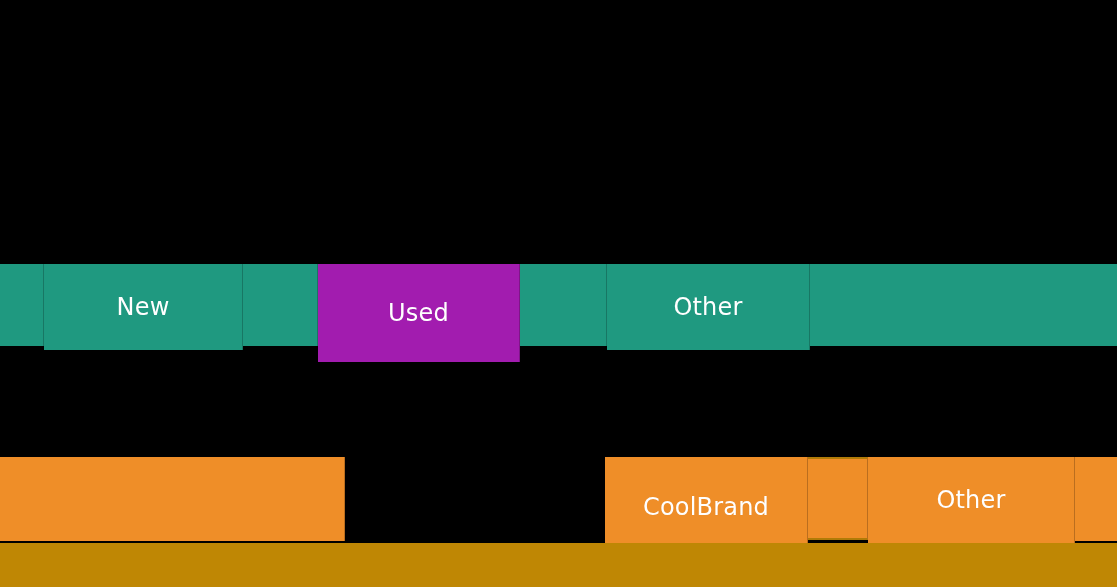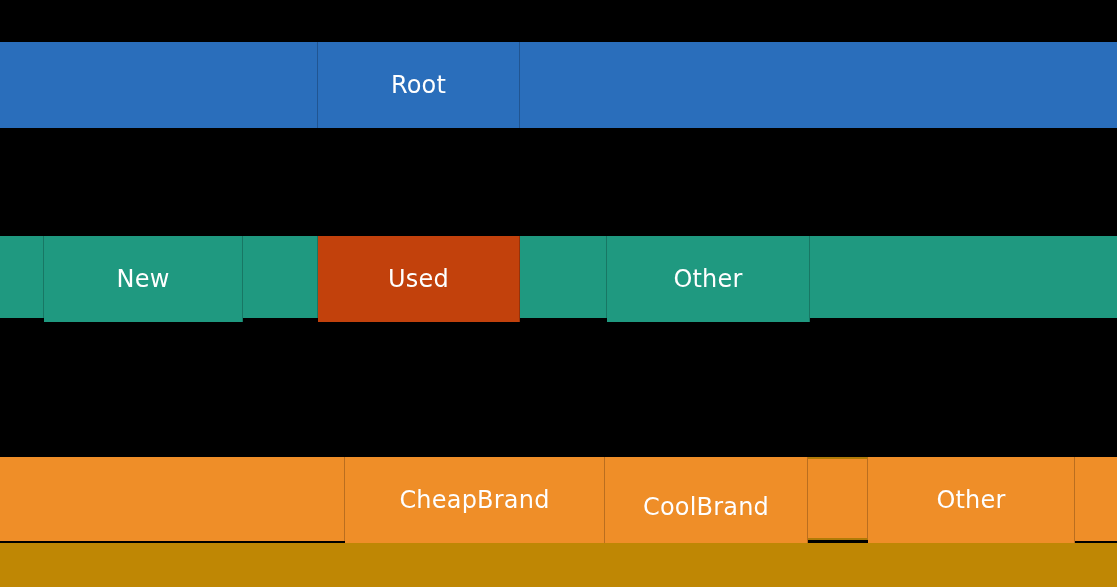--- a/index.html
+++ b/index.html
@@ -62,62 +62,48 @@
     top: 0;
     height: 100%;
     box-sizing: border-box;
   }
 </style>
 </head>
 <body>
 
 <div id="chart-canvas">
 
-  <div class="icicle-row" id="row-0" style="top:42px;height:86px;">
-    <div class="icicle-node sep-right" style="left:0px;width:318px;height:86px;background:#2a6ebb;">
-      <span class="node-label"></span>
-    </div>
-    <div class="icicle-node sep-right" style="left:318px;width:202px;height:86px;background:#2a6ebb;">
-      <span class="node-label">Root</span>
-    </div>
-    <div class="icicle-node" style="left:520px;width:597px;height:86px;background:#2a6ebb;">
-      <span class="node-label"></span>
-    </div>
-  </div>
 
-  <div class="icicle-row" id="row-1" style="top:236px;height:86px;">
+  <div class="icicle-row" id="row-1" style="top:264px;height:86px;">
     <div class="icicle-node sep-right" style="left:0px;width:44px;height:82px;background:#1f9980;">
       <span class="node-label"></span>
     </div>
     <div class="icicle-node sep-right" style="left:44px;width:199px;height:86px;background:#1f9980;">
       <span class="node-label">New</span>
     </div>
     <div class="icicle-node sep-right" style="left:243px;width:75px;height:82px;background:#1f9980;">
       <span class="node-label"></span>
     </div>
-    <div class="icicle-node sep-right" style="left:318px;width:202px;height:86px;background:#c2410c;">
+    <div class="icicle-node sep-right" style="left:318px;width:202px;height:98px;background:#a21caf;">
       <span class="node-label">Used</span>
     </div>
     <div class="icicle-node sep-right" style="left:520px;width:87px;height:82px;background:#1f9980;">
       <span class="node-label"></span>
     </div>
     <div class="icicle-node sep-right" style="left:607px;width:203px;height:86px;background:#1f9980;">
       <span class="node-label">Other</span>
     </div>
     <div class="icicle-node" style="left:810px;width:307px;height:82px;background:#1f9980;">
       <span class="node-label"></span>
     </div>
   </div>
 
   <div class="icicle-row" id="row-2" style="top:457px;height:86px;">
     <div class="icicle-node sep-right" style="left:0px;width:345px;height:84px;background:#ef8e28;">
       <span class="node-label"></span>
-    </div>
-    <div class="icicle-node sep-right" style="left:345px;width:260px;height:86px;background:#ef8e28;">
-      <span class="node-label">CheapBrand</span>
     </div>
     <div class="icicle-node sep-right" style="left:605px;width:203px;height:100px;background:#ef8e28;">
       <span class="node-label">CoolBrand</span>
     </div>
     <div class="icicle-node sep-right" style="left:808px;width:60px;height:83px;background:#ef8e28;border-top:2px solid #b07b08;border-bottom:2px solid #b07b08;">
       <span class="node-label"></span>
     </div>
     <div class="icicle-node sep-right" style="left:868px;width:207px;height:86px;background:#ef8e28;">
       <span class="node-label">Other</span>
     </div>

